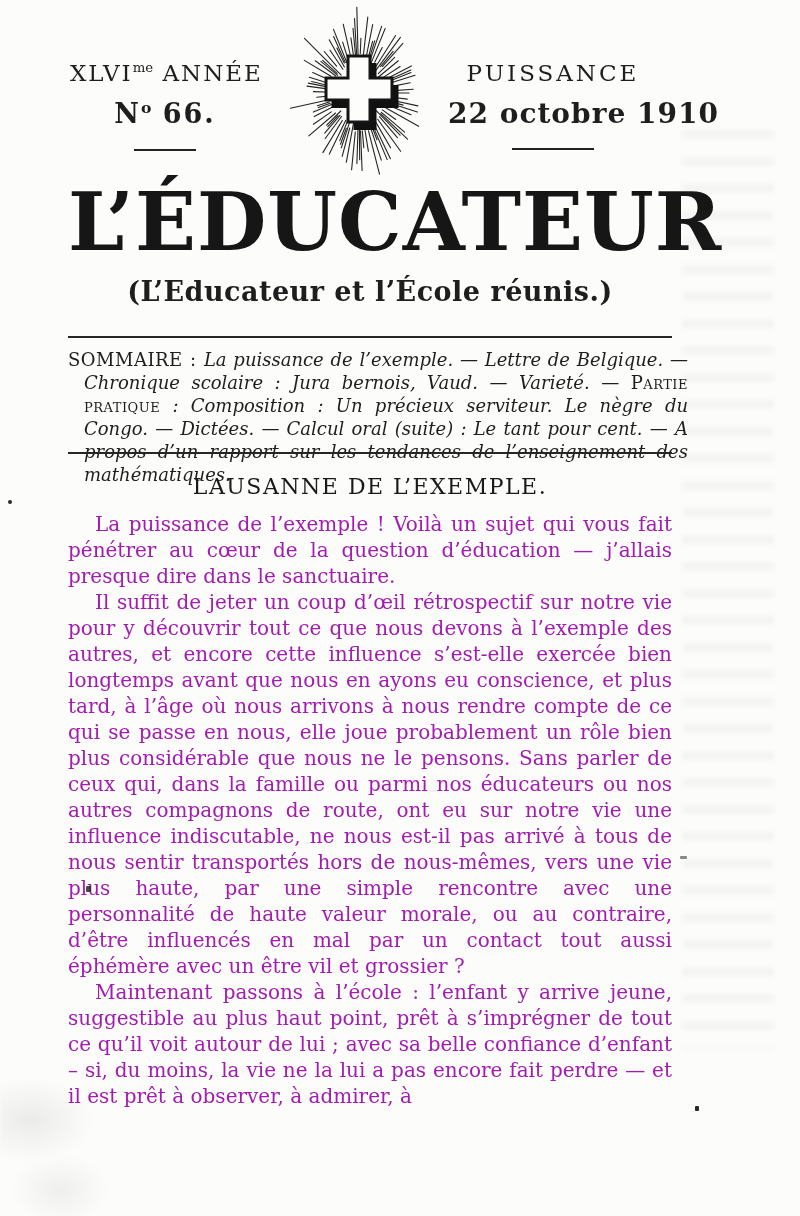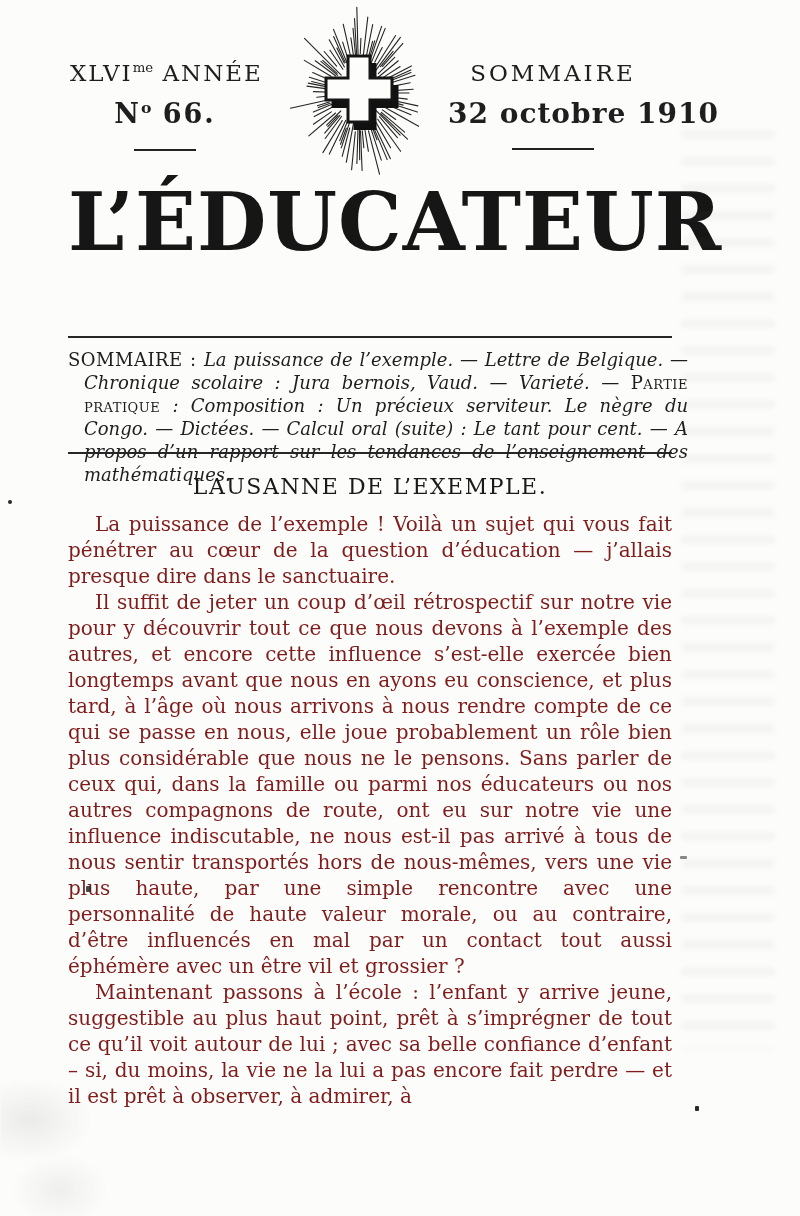--- a/index.html
+++ b/index.html
@@ -65,21 +65,21 @@
   .article-heading {
     position: absolute; top: 474px; left: 68px; width: 604px;
     margin: 0; text-align: center;
     font-size: 22px; font-weight: normal; letter-spacing: 1.5px;
     color: #1a1a1a;
   }
   .body-text {
     position: absolute; top: 511px; left: 68px; width: 604px;
     font-size: 20px; line-height: 26px; text-align: justify;
     hyphens: auto; -webkit-hyphens: auto;
-    color: #7f1d1d;
+    color: #a21caf;
   }
   .body-text p { margin: 0; text-indent: 27px; }
 
   
   .ghost-col {
     position: absolute; top: 130px; left: 682px; width: 92px; height: 920px;
     background: repeating-linear-gradient(
       to bottom,
       rgba(110,110,108,0.055) 0px, rgba(110,110,108,0.055) 9px,
       rgba(0,0,0,0) 9px, rgba(0,0,0,0) 27px);
@@ -204,28 +204,29 @@
           <line x1="100.8" y1="83.4" x2="124.2" y2="78.7"></line>
           <line x1="96.4" y1="87.4" x2="127.2" y2="85.3"></line>
         </g>
       <g>
         <path d="M64.5 55.5 h23 v22 h22 v23 h-22 v22 h-23 v-22 h-22 v-23 h22 z" fill="#111" transform="translate(3,3.5)"></path>
         <path d="M62 52 h22 v22 h22 v22 h-22 v22 h-22 v-22 h-22 v-22 h22 z" fill="#fdfdfb" stroke="#151515" stroke-width="3"></path>
       </g>
     </svg>
 
     <div class="mast-right">
-      <div class="city-line">SOMMAIRE</div>
-      <div class="date-line">32 octobre 1910</div>
+      <div class="city-line">PUISSANCE</div>
+      <div class="date-line">22 octobre 1910</div>
       <hr class="mast-rule-r">
     </div>
   </div>
 
   <div class="title-block">
     <h1 class="main-title">L’ÉDUCATEUR</h1>
+    <p class="subtitle">(L’Educateur et l’École réunis.)</p>
   </div>
 
   <hr class="rule-full rule-top">
 
   <p class="sommaire"><span class="som-label">SOMMAIRE : </span><span>La puissance de l’exemple. — Lettre de Belgique. — Chronique scolaire : Jura bernois, Vaud. — Varieté. — </span><span class="som-smallcaps">Partie pratique</span><span> : Composition : Un précieux serviteur. Le nègre du Congo. — Dictées. — Calcul oral (suite) : Le tant pour cent. — A propos d’un rapport sur les tendances de l’enseignement des mathématiques.</span></p>
 
   <hr class="rule-full rule-bottom">
 
   <h2 class="article-heading">LAUSANNE DE L’EXEMPLE.</h2>
 

